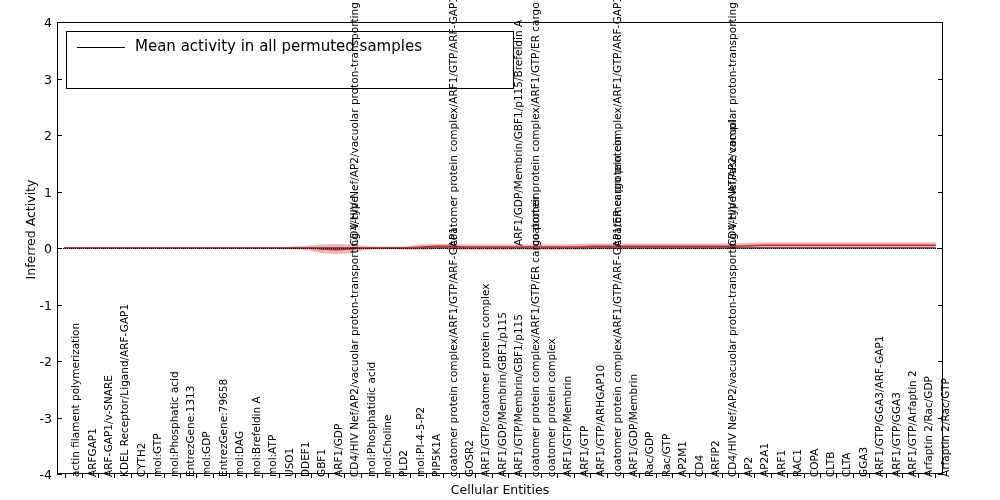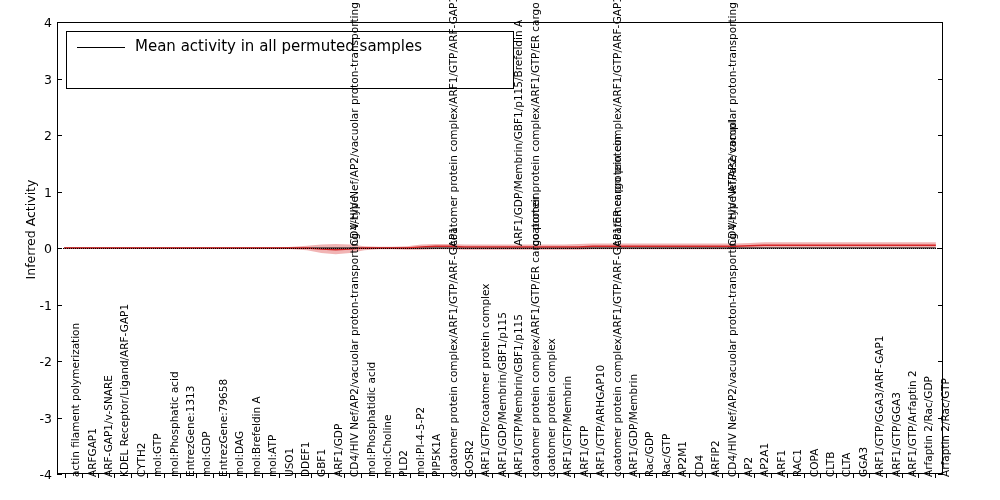--- a/index.html
+++ b/index.html
@@ -318,20 +318,21 @@
       <div class="xtick-label" style="left: 889.574px; top: 477px;">ARF1/GTP/GGA3</div>
       <div class="xtick-mark" style="left: 901.981px;"></div>
       <div class="xtick-label" style="left: 905.981px; top: 477px;">ARF1/GTP/Arfaptin 2</div>
       <div class="xtick-mark" style="left: 918.389px;"></div>
       <div class="xtick-label" style="left: 922.389px; top: 477px;">Arfaptin 2/Rac/GDP</div>
       <div class="xtick-mark" style="left: 934.796px;"></div>
       <div class="xtick-label" style="left: 938.796px; top: 477px;">Arfaptin 2/Rac/GTP</div>
     </div>
 
   <div id="ylabel">Inferred Activity</div>
+  <div id="xlabel">Cellular Entities</div>
 
   <div id="legend">
     <div class="legend-row" style="top:4px;">
       <div class="legend-line" style="border-top-color:#000000;"></div>
       <div class="legend-text">Mean activity in all permuted samples</div>
     </div>
   </div>
 
   <div id="label-layer">
       <div class="ann-label" style="left: 348.13px; top: 246px;">CD4/HIV Nef/AP2/vacuolar proton-transporting V-type</div>

